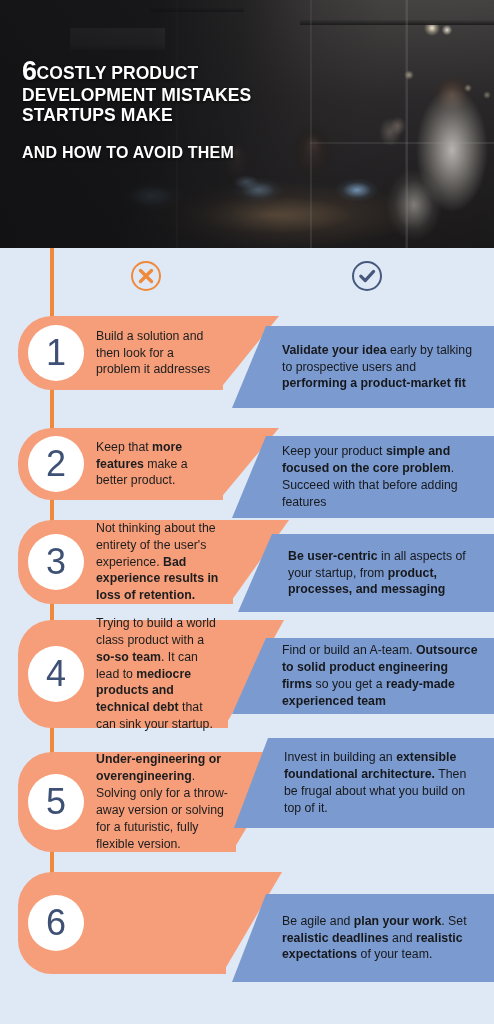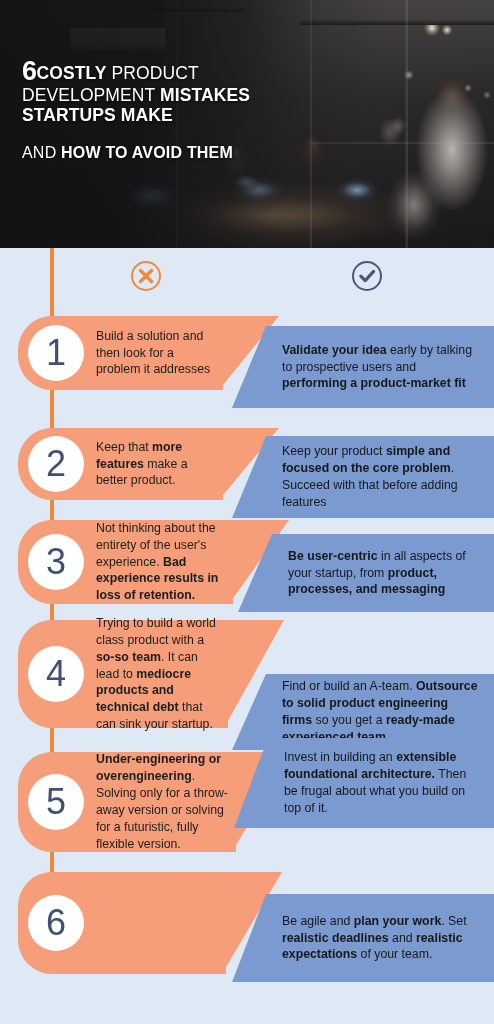--- a/index.html
+++ b/index.html
@@ -119,21 +119,21 @@
     white-space: nowrap;
   }
   .title-line .big-num {
     font-size: 27px;
     font-weight: 700;
     line-height: 1;
     vertical-align: -1px;
     letter-spacing: -0.5px;
   }
   .w-bold { font-weight: 700; }
-  .w-light { font-weight: 400; margin-top: 20px; }
+  .w-light { font-weight: 700; margin-top: 20px; }
   .subtitle-line {
     margin-top: 18px;
     font-size: 16px;
     letter-spacing: 0.2px;
     text-shadow: 0 1px 3px rgba(0,0,0,0.75);
     white-space: nowrap;
   }
 
   
   .icon-row {
@@ -312,21 +312,21 @@
         <div class="good" style="top: 534px; height: 78px; width: 256px; clip-path: polygon(34px 0px, 100% 0px, 100% 100%, 0px 100%);">
           <div class="good-inner" style="margin-left: 34px;"><span class="b">Be user-centric</span><span> in all aspects of your startup, from </span><span class="b">product, processes, and messaging</span></div>
         </div>
       </div>
       <div class="row" style="top: 0px;">
         <div class="bad" style="top: 620px; height: 108px; width: 210px;">
           <div class="num-badge">4</div>
           <div class="bad-text"><span>Trying to build a world class product with a </span><span class="b">so-so team</span><span>. It can lead to </span><span class="b">mediocre products and technical debt</span><span> that can sink your startup.</span></div>
           <div class="bad-clip"></div>
         </div>
-        <div class="good" style="top: 674px; height: 76px; width: 262px; clip-path: polygon(34px 0px, 100% 0px, 100% 100%, 0px 100%);">
+        <div class="good" style="top: 638px; height: 76px; width: 262px; clip-path: polygon(34px 0px, 100% 0px, 100% 100%, 0px 100%);">
           <div class="good-inner" style="margin-left: 34px;"><span>Find or build an A-team. </span><span class="b">Outsource to solid product engineering firms</span><span> so you get a </span><span class="b">ready-made experienced team</span></div>
         </div>
       </div>
       <div class="row" style="top: 0px;">
         <div class="bad" style="top: 752px; height: 100px; width: 218px;">
           <div class="num-badge">5</div>
           <div class="bad-text"><span class="b">Under-engineering or overengineering</span><span>. Solving only for a throw-away version or solving for a futuristic, fully flexible version.</span></div>
           <div class="bad-clip"></div>
         </div>
         <div class="good" style="top: 738px; height: 90px; width: 260px; clip-path: polygon(34px 0px, 100% 0px, 100% 100%, 0px 100%);">

